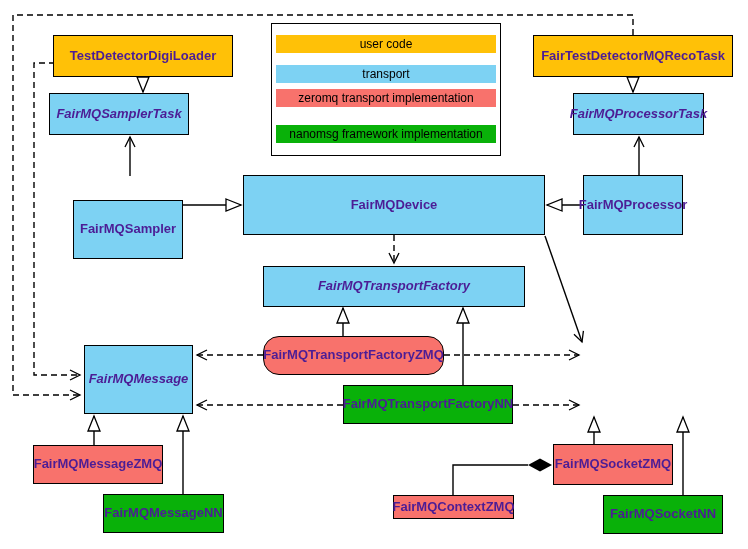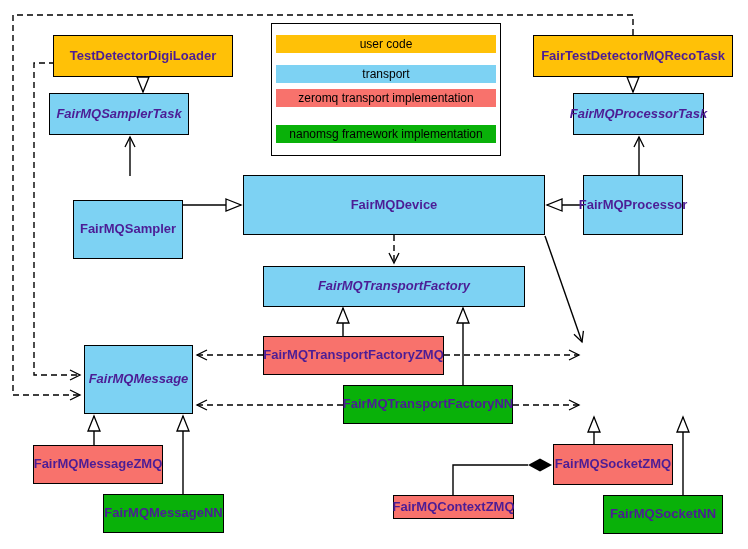--- a/index.html
+++ b/index.html
@@ -76,21 +76,21 @@
 
   <div class="node c-fw abstract" style="left:49px;top:93px;width:140px;height:42px;">FairMQSamplerTask</div>
   <div class="node c-fw abstract" style="left:573px;top:93px;width:131px;height:42px;">FairMQProcessorTask</div>
 
   <div class="node c-fw" style="left:73px;top:176px;width:110px;height:59px;margin-top:24px;">FairMQSampler</div>
   <div class="node c-fw" style="left:243px;top:175px;width:302px;height:60px;">FairMQDevice</div>
   <div class="node c-fw" style="left:583px;top:175px;width:100px;height:60px;">FairMQProcessor</div>
 
   <div class="node c-fw abstract" style="left:263px;top:266px;width:262px;height:41px;">FairMQTransportFactory</div>
 
-  <div class="node c-zmq" style="left:263px;top:336px;width:181px;height:39px;">FairMQTransportFactoryZMQ</div>
+  <div class="node c-zmq" style="left:263px;top:336px;width:181px;height:39px;border-radius:16px;">FairMQTransportFactoryZMQ</div>
   <div class="node c-fw abstract" style="left:84px;top:345px;width:109px;height:69px;">FairMQMessage</div>
 
   <div class="node c-nn" style="left:343px;top:385px;width:170px;height:39px;">FairMQTransportFactoryNN</div>
 
   <div class="node c-zmq" style="left:33px;top:445px;width:130px;height:39px;">FairMQMessageZMQ</div>
   <div class="node c-nn" style="left:103px;top:494px;width:121px;height:39px;">FairMQMessageNN</div>
 
   <div class="node c-zmq" style="left:393px;top:495px;width:121px;height:24px;">FairMQContextZMQ</div>
 
   <div class="node c-nn" style="left:603px;top:495px;width:120px;height:39px;">FairMQSocketNN</div>

